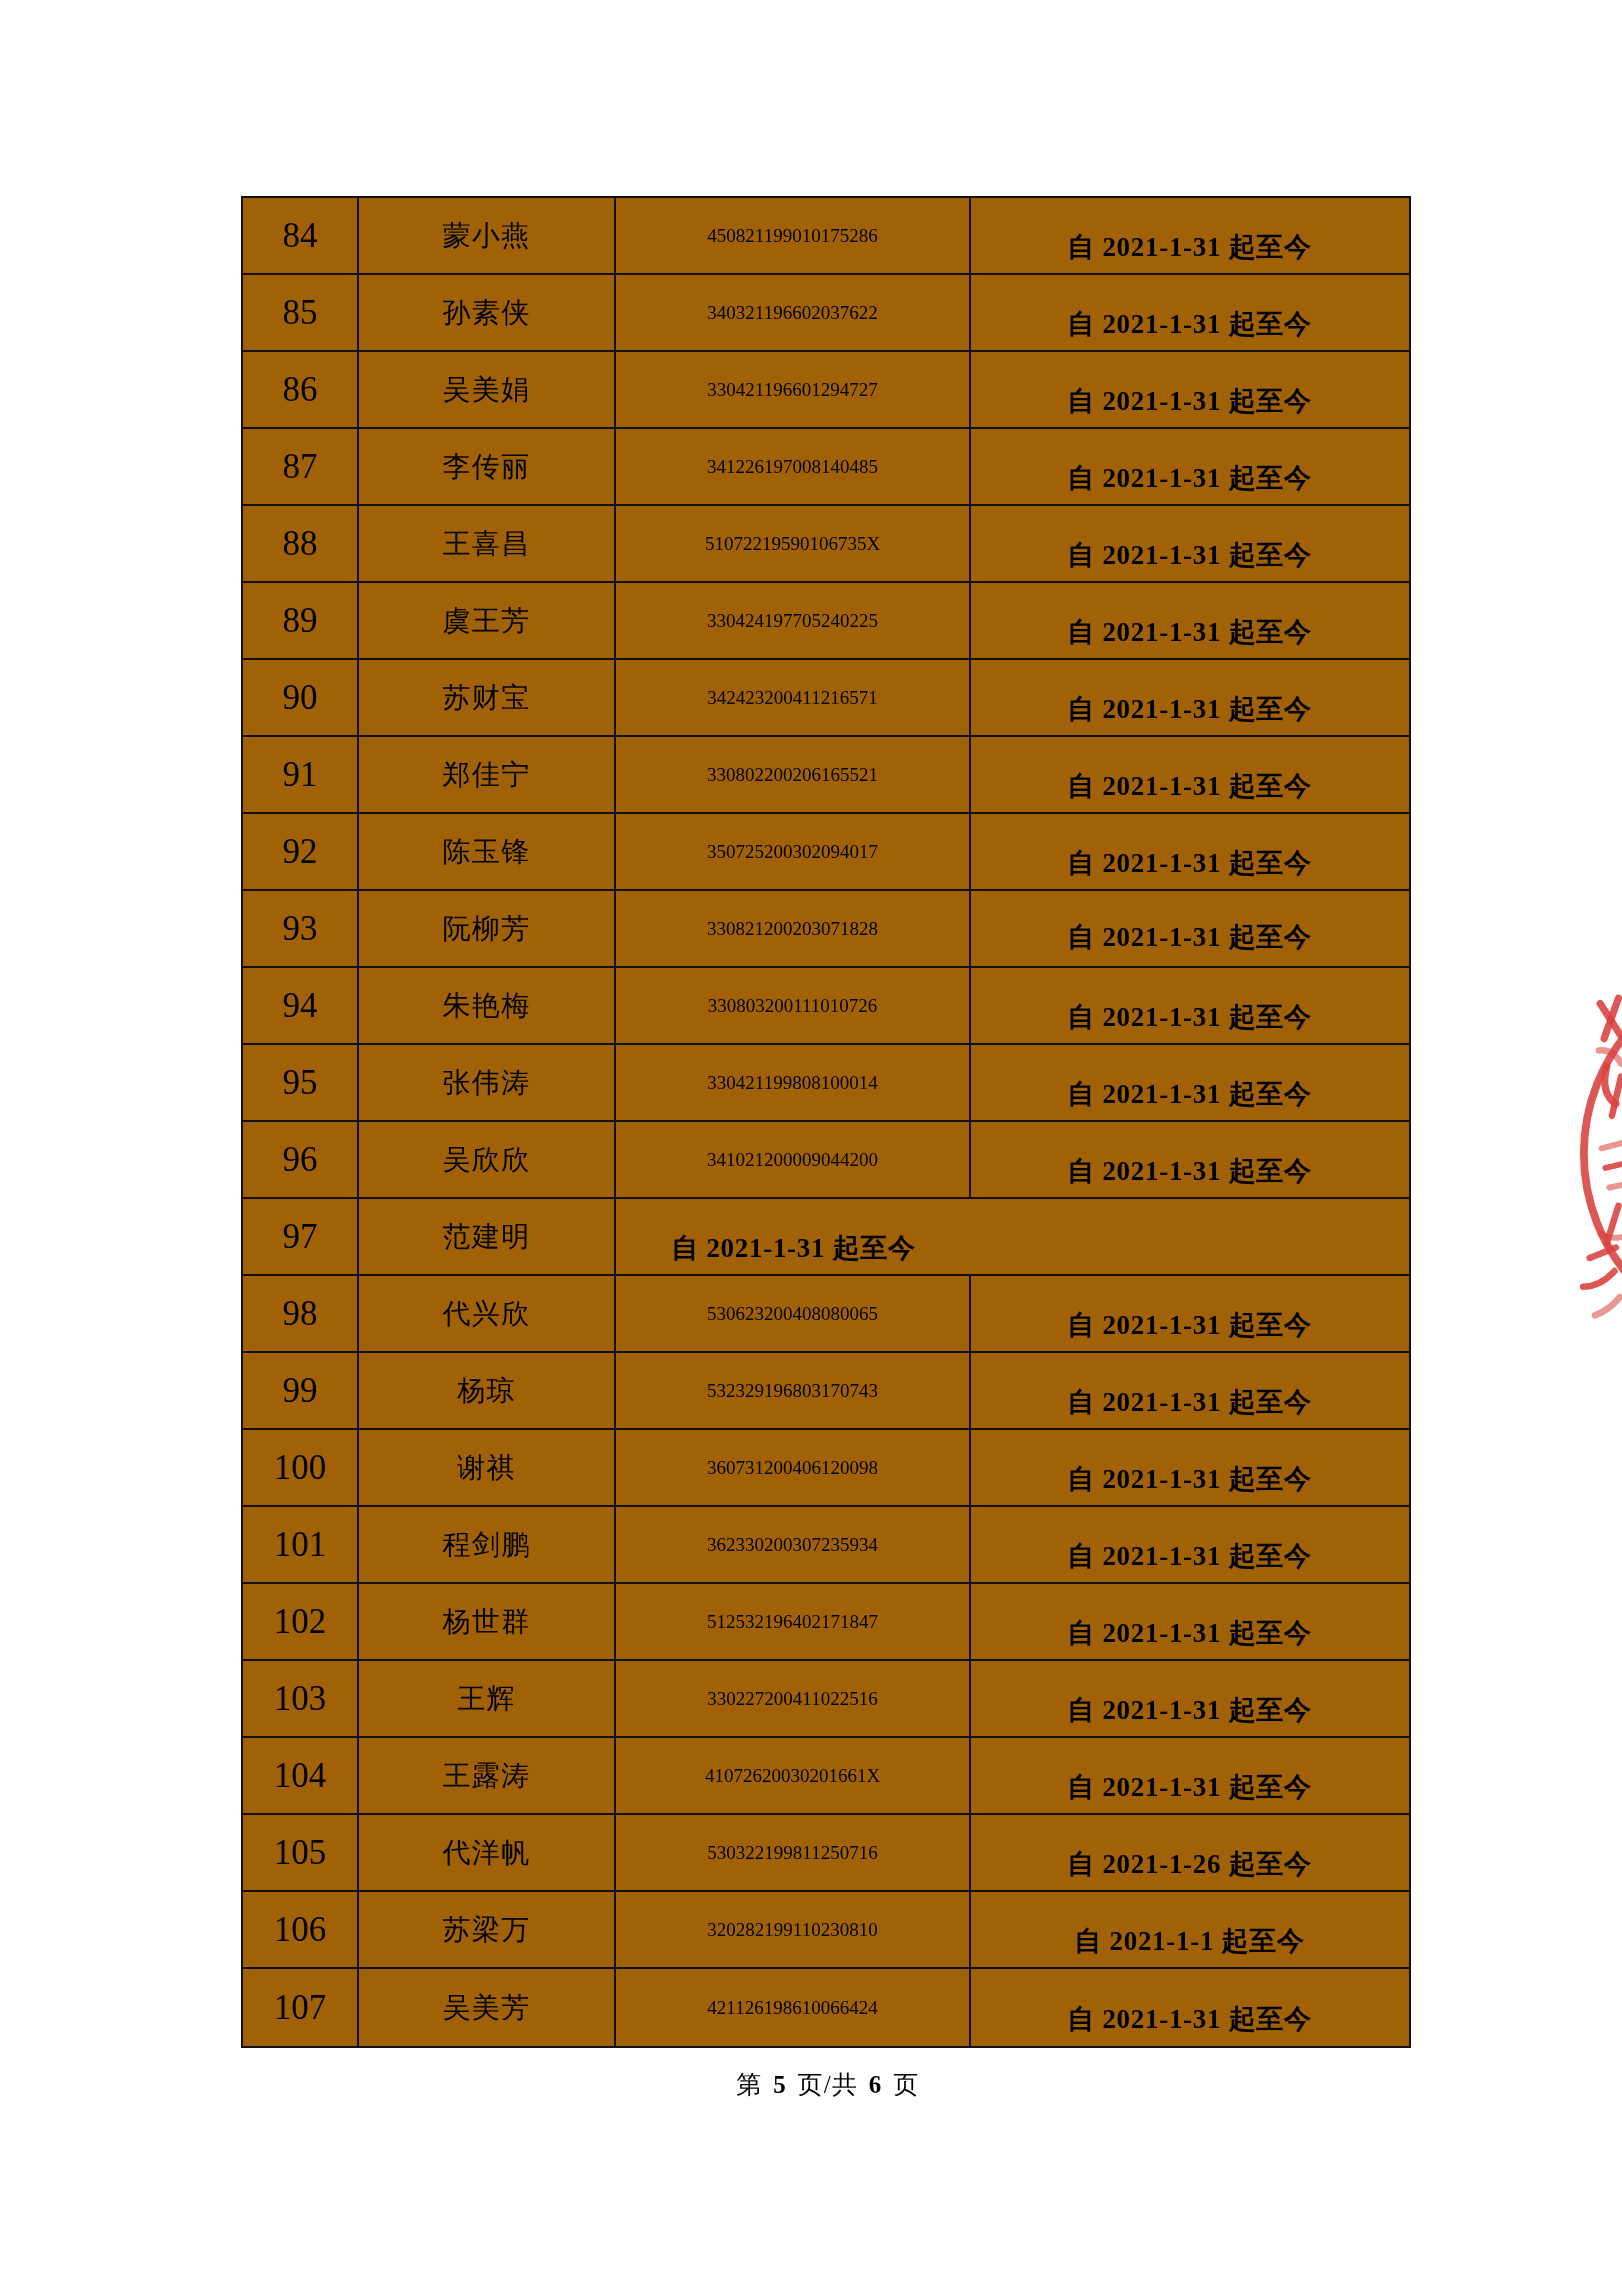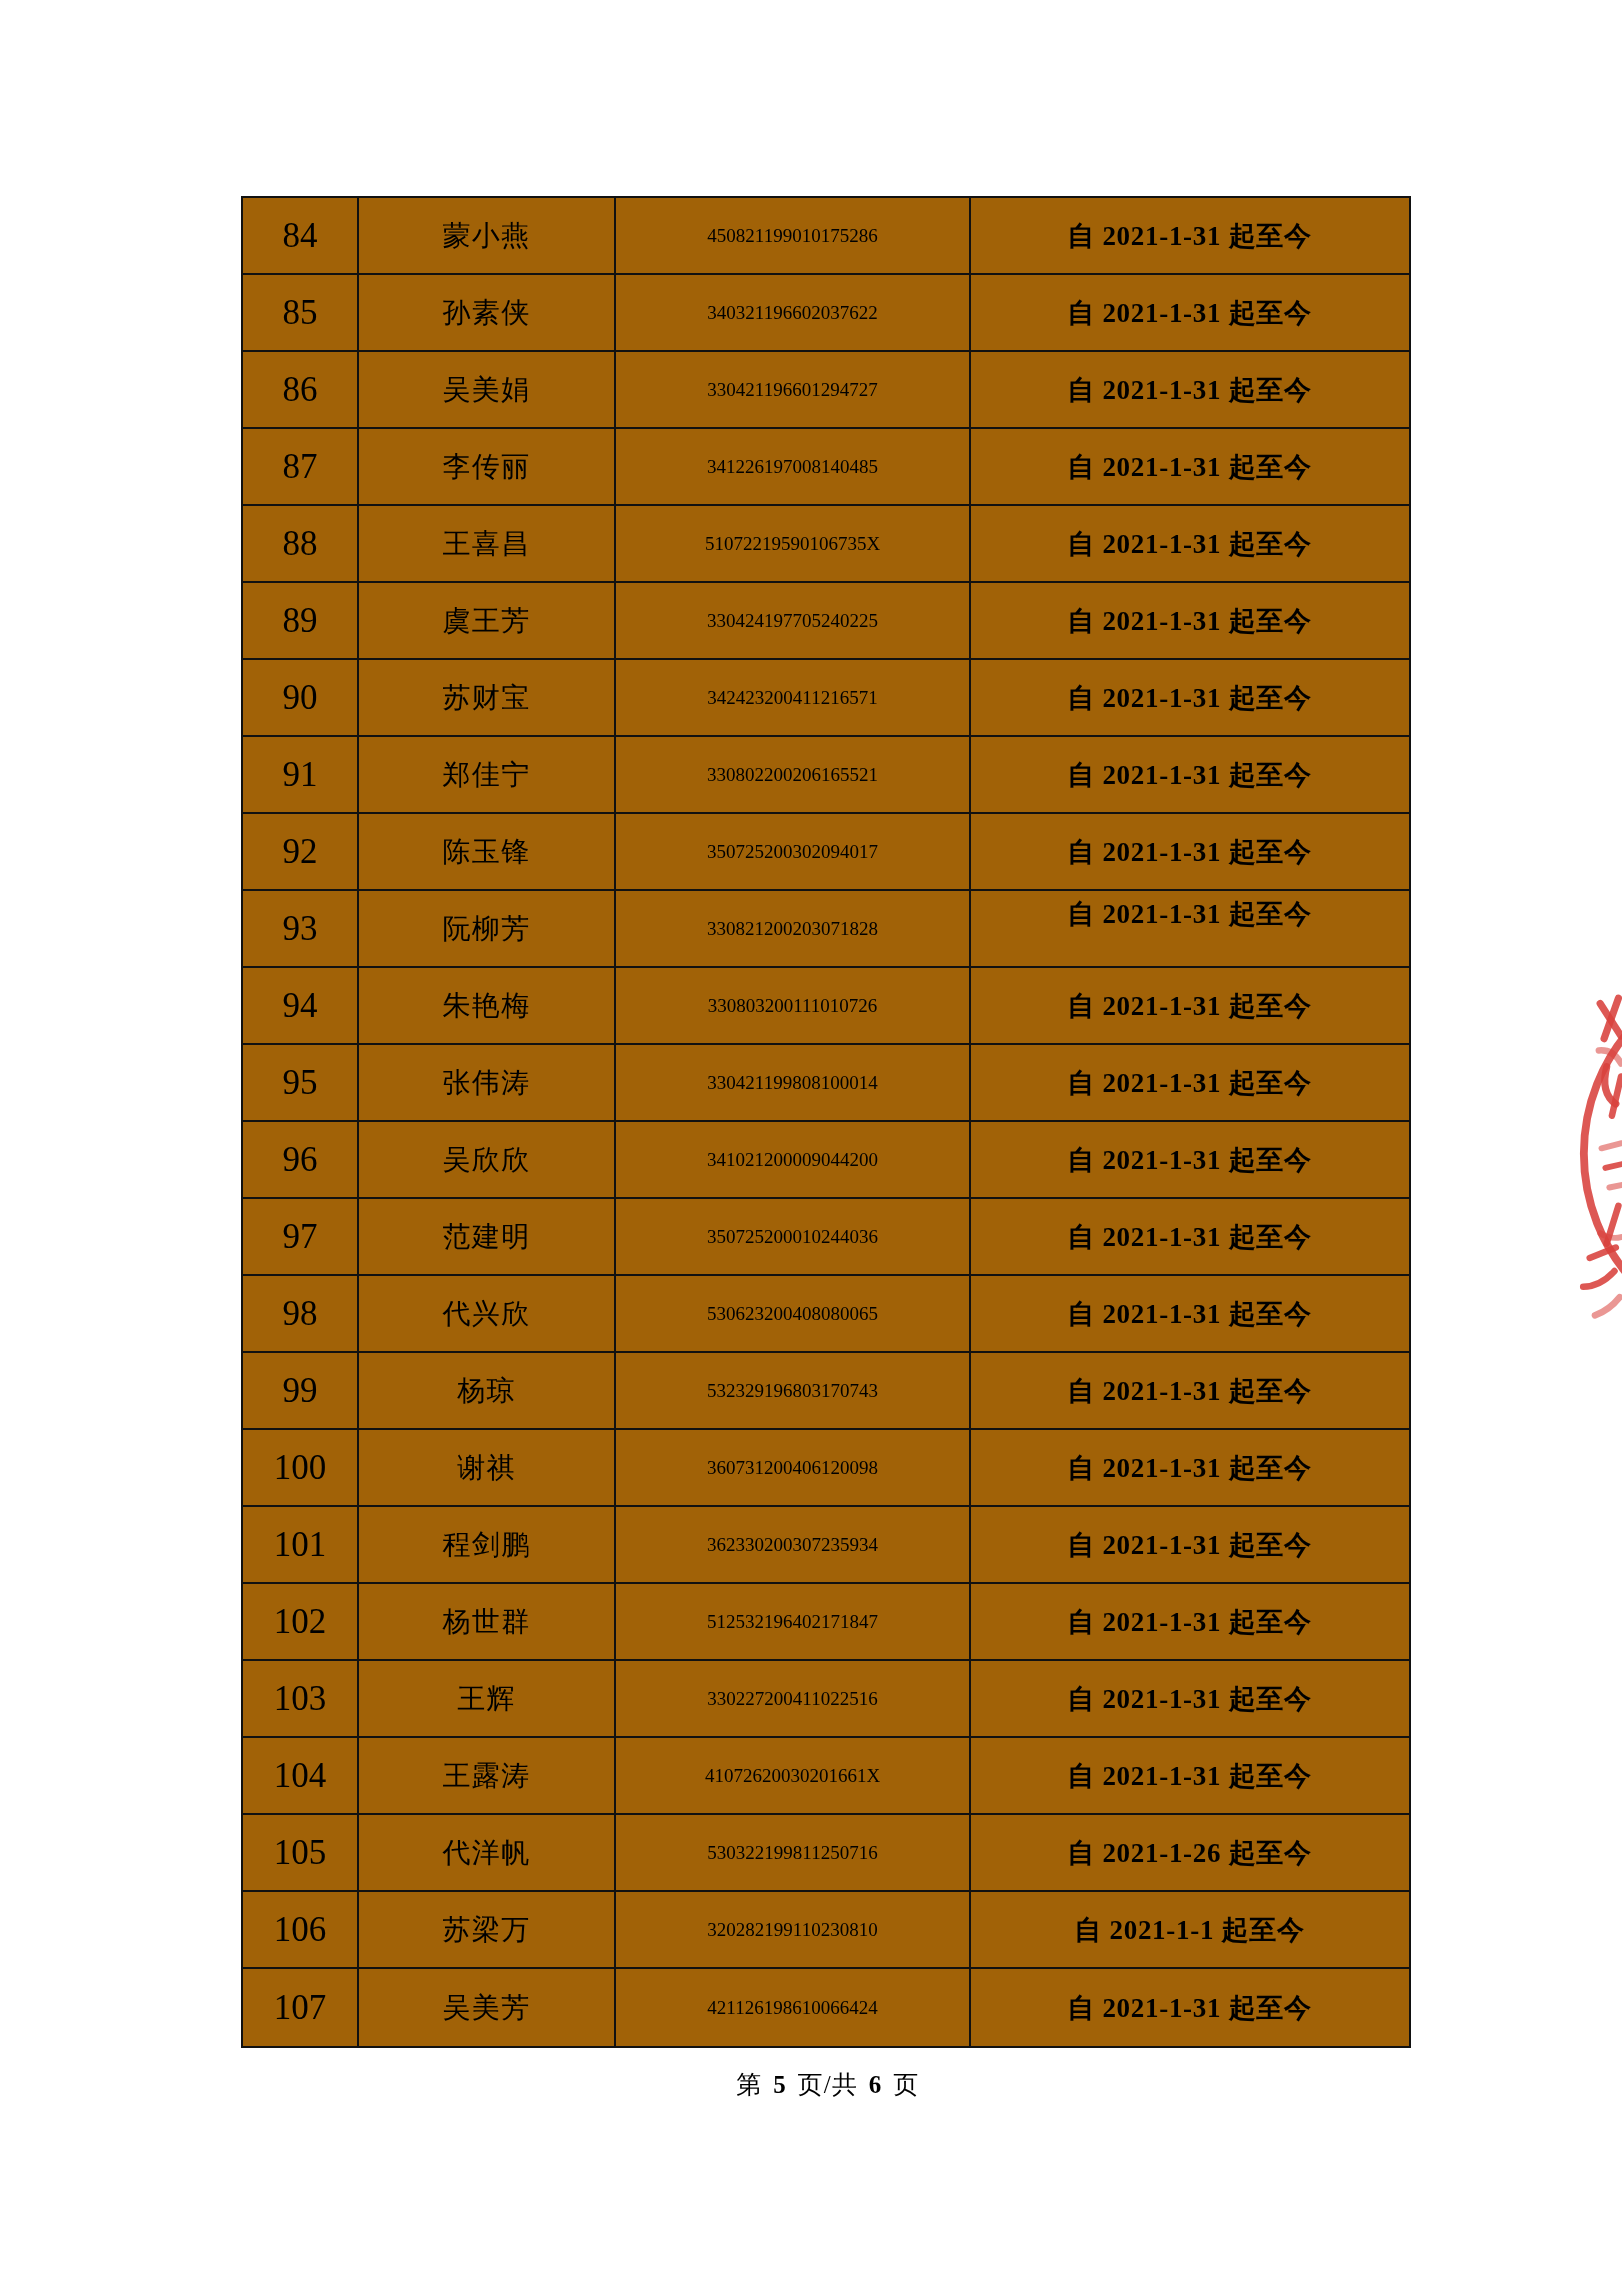--- a/index.html
+++ b/index.html
@@ -57,20 +57,21 @@
     font-size: 28px;
     letter-spacing: 1.3px;
   }
   .cell-id {
     font-size: 19px;
   }
   .cell-period {
     font-size: 27px;
     font-weight: 700;
     letter-spacing: 0.7px;
+    margin-top: 23px;
   }
   .cell-period.valign-top {
     align-items: flex-start;
     padding-top: 5.2px;
   }
 
   
   .page-footer {
     position: absolute;
     left: 0;
@@ -175,21 +176,20 @@
   </div>
       <div class="table-row">
     <div class="cell cell-index">96</div>
     <div class="cell cell-name">吴欣欣</div>
     <div class="cell cell-id">341021200009044200</div>
     <div class="cell cell-period">自 2021-1-31 起至今</div>
   </div>
       <div class="table-row">
     <div class="cell cell-index">97</div>
     <div class="cell cell-name">范建明</div>
-    <div class="cell cell-id">350725200010244036</div>
     <div class="cell cell-period">自 2021-1-31 起至今</div>
   </div>
       <div class="table-row">
     <div class="cell cell-index">98</div>
     <div class="cell cell-name">代兴欣</div>
     <div class="cell cell-id">530623200408080065</div>
     <div class="cell cell-period">自 2021-1-31 起至今</div>
   </div>
       <div class="table-row">
     <div class="cell cell-index">99</div>

